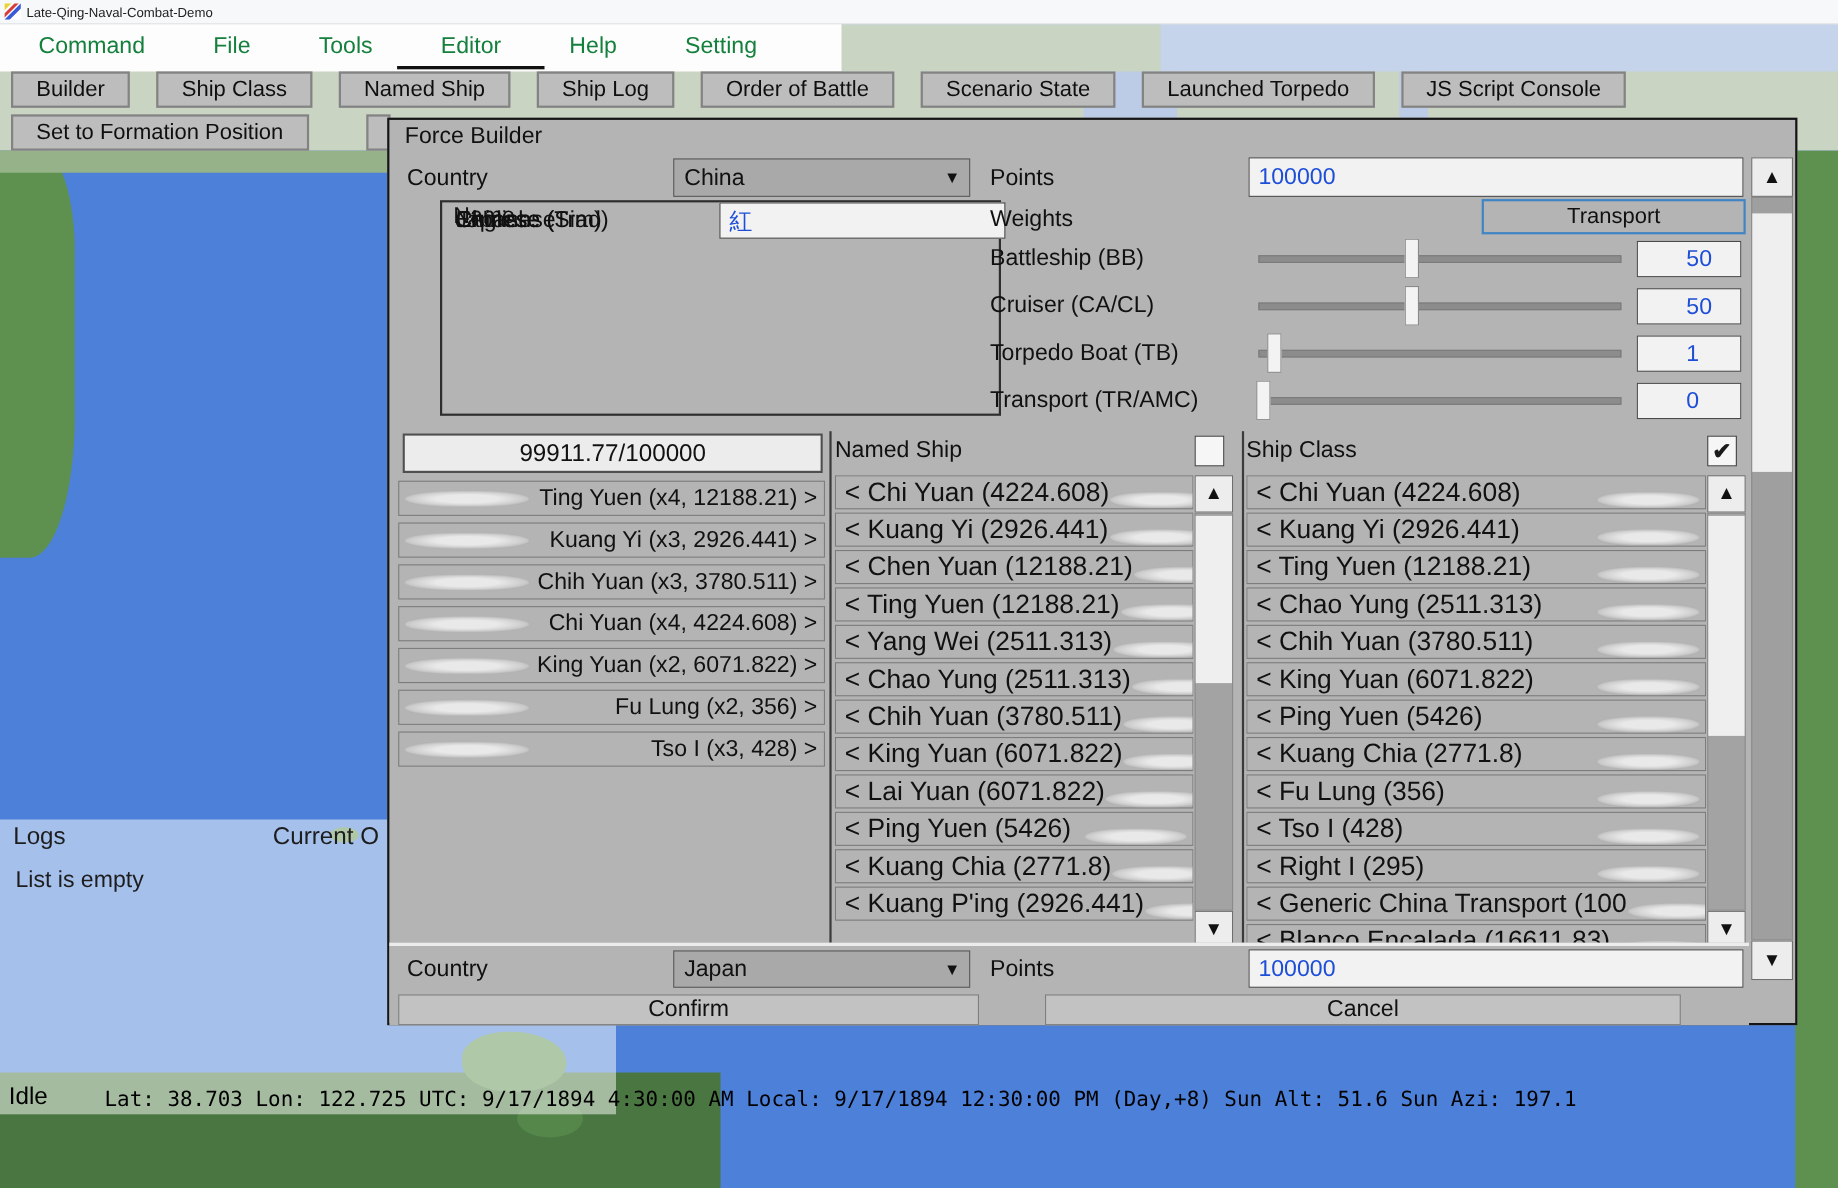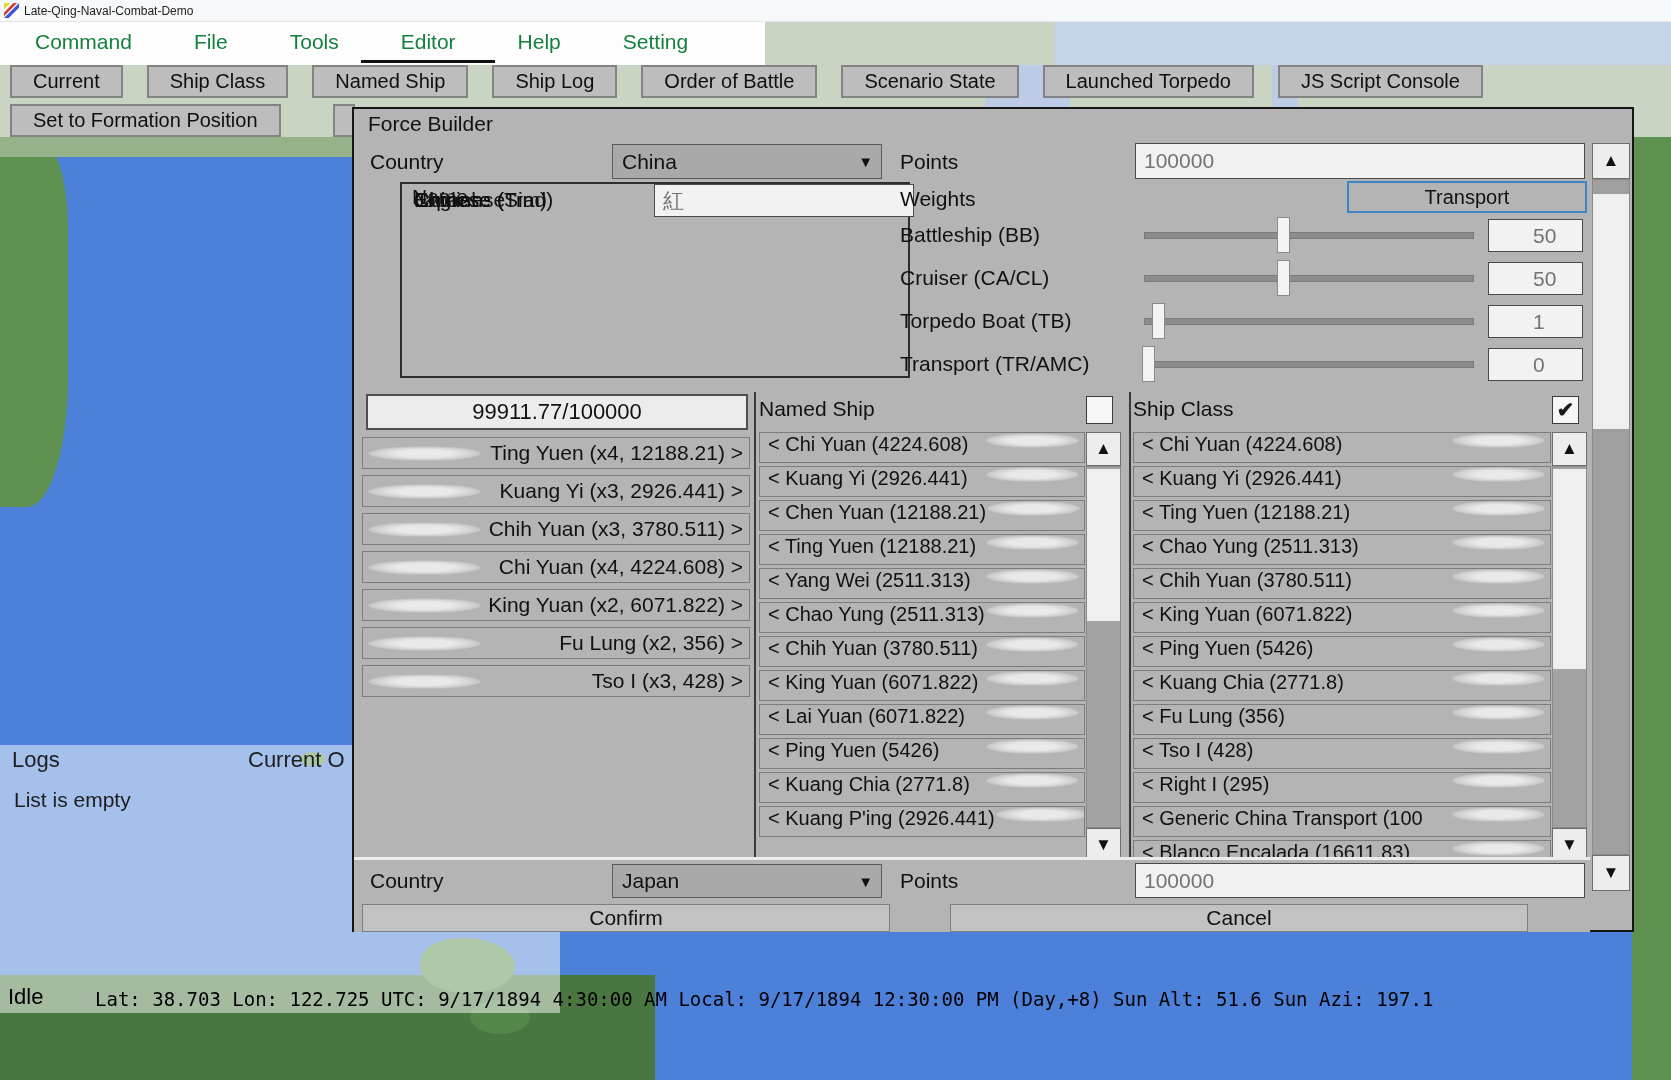--- a/index.html
+++ b/index.html
@@ -39,21 +39,21 @@
   .tb-btn { height:33px; background:#bdbdbd; border:2px solid #838383; font-size:20px; color:#0f0f0f;
             display:flex; align-items:center; justify-content:center; padding:0 21px; white-space:nowrap; }
   .tb-partial { position:absolute; left:333px; top:104px; width:22px; height:33px; background:#bdbdbd; border:2px solid #838383; z-index:6; }
 
   
   .dialog { position:absolute; left:352px; top:107px; width:1282px; height:825px; background:#b4b4b4; border:2px solid #151515; z-index:10; }
   .fb-title { position:absolute; left:14px; top:3px; font-size:21px; }
   .lbl { font-size:21px; color:#101010; position:absolute; }
   .dd { position:absolute; background:#a9a9a9; border:1px solid #5a5a5a; font-size:21px; display:flex; align-items:center; padding:0 30px 0 9px; }
   .dd .dd-arrow { position:absolute; right:8px; font-size:15px; color:#111; }
-  .tf { position:absolute; background:#f2f2f2; border:1px solid #4a4a4a; font-size:21px; font-family:"Liberation Sans",sans-serif; color:#737373; padding:0 8px; }
+  .tf { position:absolute; background:#f2f2f2; border:1px solid #4a4a4a; font-size:21px; font-family:"Liberation Sans",sans-serif; color:#1d4ed8; padding:0 8px; }
   input.tf { outline:none; }
 
   .row-top-country { left:16px; top:41px; }
   .dd-country-top  { left:258px; top:35px; width:270px; height:35px; }
   .row-top-points  { left:546px; top:41px; }
   .tf-points-top   { left:781px; top:34px; width:450px; height:36px; }
 
   
   .sbtn { position:absolute; background:#ededed; border:1px solid #6e6e6e; display:flex; align-items:center; justify-content:center; font-size:17px; color:#111; }
   .vs-up   { left:1238px; top:34px;  width:38px; height:36px; }
@@ -85,21 +85,21 @@
   .roster-row { position:relative; height:32px; margin-bottom:6px; background:#b4b4b4; border:1px solid #7c7c7c; display:flex; align-items:center; justify-content:space-between; padding:0 6px 0 4px; font-size:21px; white-space:nowrap; }
   .ship { height:15px; border-radius:50%/65%; background:radial-gradient(ellipse at 50% 50%, #e9e9e9 35%, #c6c6c6 70%, #b8b8b8 100%); box-shadow:inset 0 0 2px #999; flex:0 0 auto; }
   .ship.w115 { width:115px; } .ship.w95 { width:95px; }
 
   
   .col-divider { position:absolute; top:283px; height:470px; border-left:2px solid #3a3a3a; }
   .cd1 { left:400px; } .cd2 { left:775px; }
   .col-header { position:absolute; font-size:21px; }
   .checkbox { position:absolute; width:27px; height:28px; background:#f6f6f6; border:1px solid #3c3c3c; font-size:21px; font-weight:bold; display:flex; align-items:center; justify-content:center; color:#1a1a1a; }
   .list { position:absolute; top:323px; overflow:hidden; height:432px; }
-  .list-row { position:relative; height:31px; margin-bottom:3px; background:#b4b4b4; border:1px solid #7c7c7c; display:flex; align-items:flex-start; justify-content:space-between; padding:0 4px 0 8px; font-size:20px; white-space:nowrap; overflow:hidden; }
+  .list-row { position:relative; height:31px; margin-bottom:3px; background:#b4b4b4; border:1px solid #7c7c7c; display:flex; align-items:flex-end; justify-content:space-between; padding:0 4px 0 8px; font-size:24px; white-space:nowrap; overflow:hidden; }
   .ns-list { left:405px; width:326px; }
   .sc-list { left:779px; width:418px; }
   .col-sb-up   { width:35px; height:34px; }
   .col-sb-track{ position:absolute; width:35px; height:362px; background:#a3a3a3; border:1px solid #8a8a8a; }
   .col-sb-thumb{ position:absolute; left:0; top:2px; width:33px; background:#efefef; }
   .col-sb-down { width:35px; height:34px; }
 
   
   .bottom-panel { position:absolute; left:0; top:748px; width:1236px; height:75px; background:#b4b4b4; border-top:3px solid #ececec; z-index:3; }
   .bp-country-lbl { left:16px; top:9px; }
@@ -158,21 +158,21 @@
     <div class="menu-item">
     <span>Help</span>
   </div>
     <div class="menu-item">
     <span>Setting</span>
   </div>
 </div>
 
 <div class="tb-row1">
   <div class="tb-btn">
-      <span>Current</span>
+      <span>Builder</span>
     </div>
     <div class="tb-btn">
       <span>Ship Class</span>
     </div>
     <div class="tb-btn">
       <span>Named Ship</span>
     </div>
     <div class="tb-btn">
       <span>Ship Log</span>
     </div>

